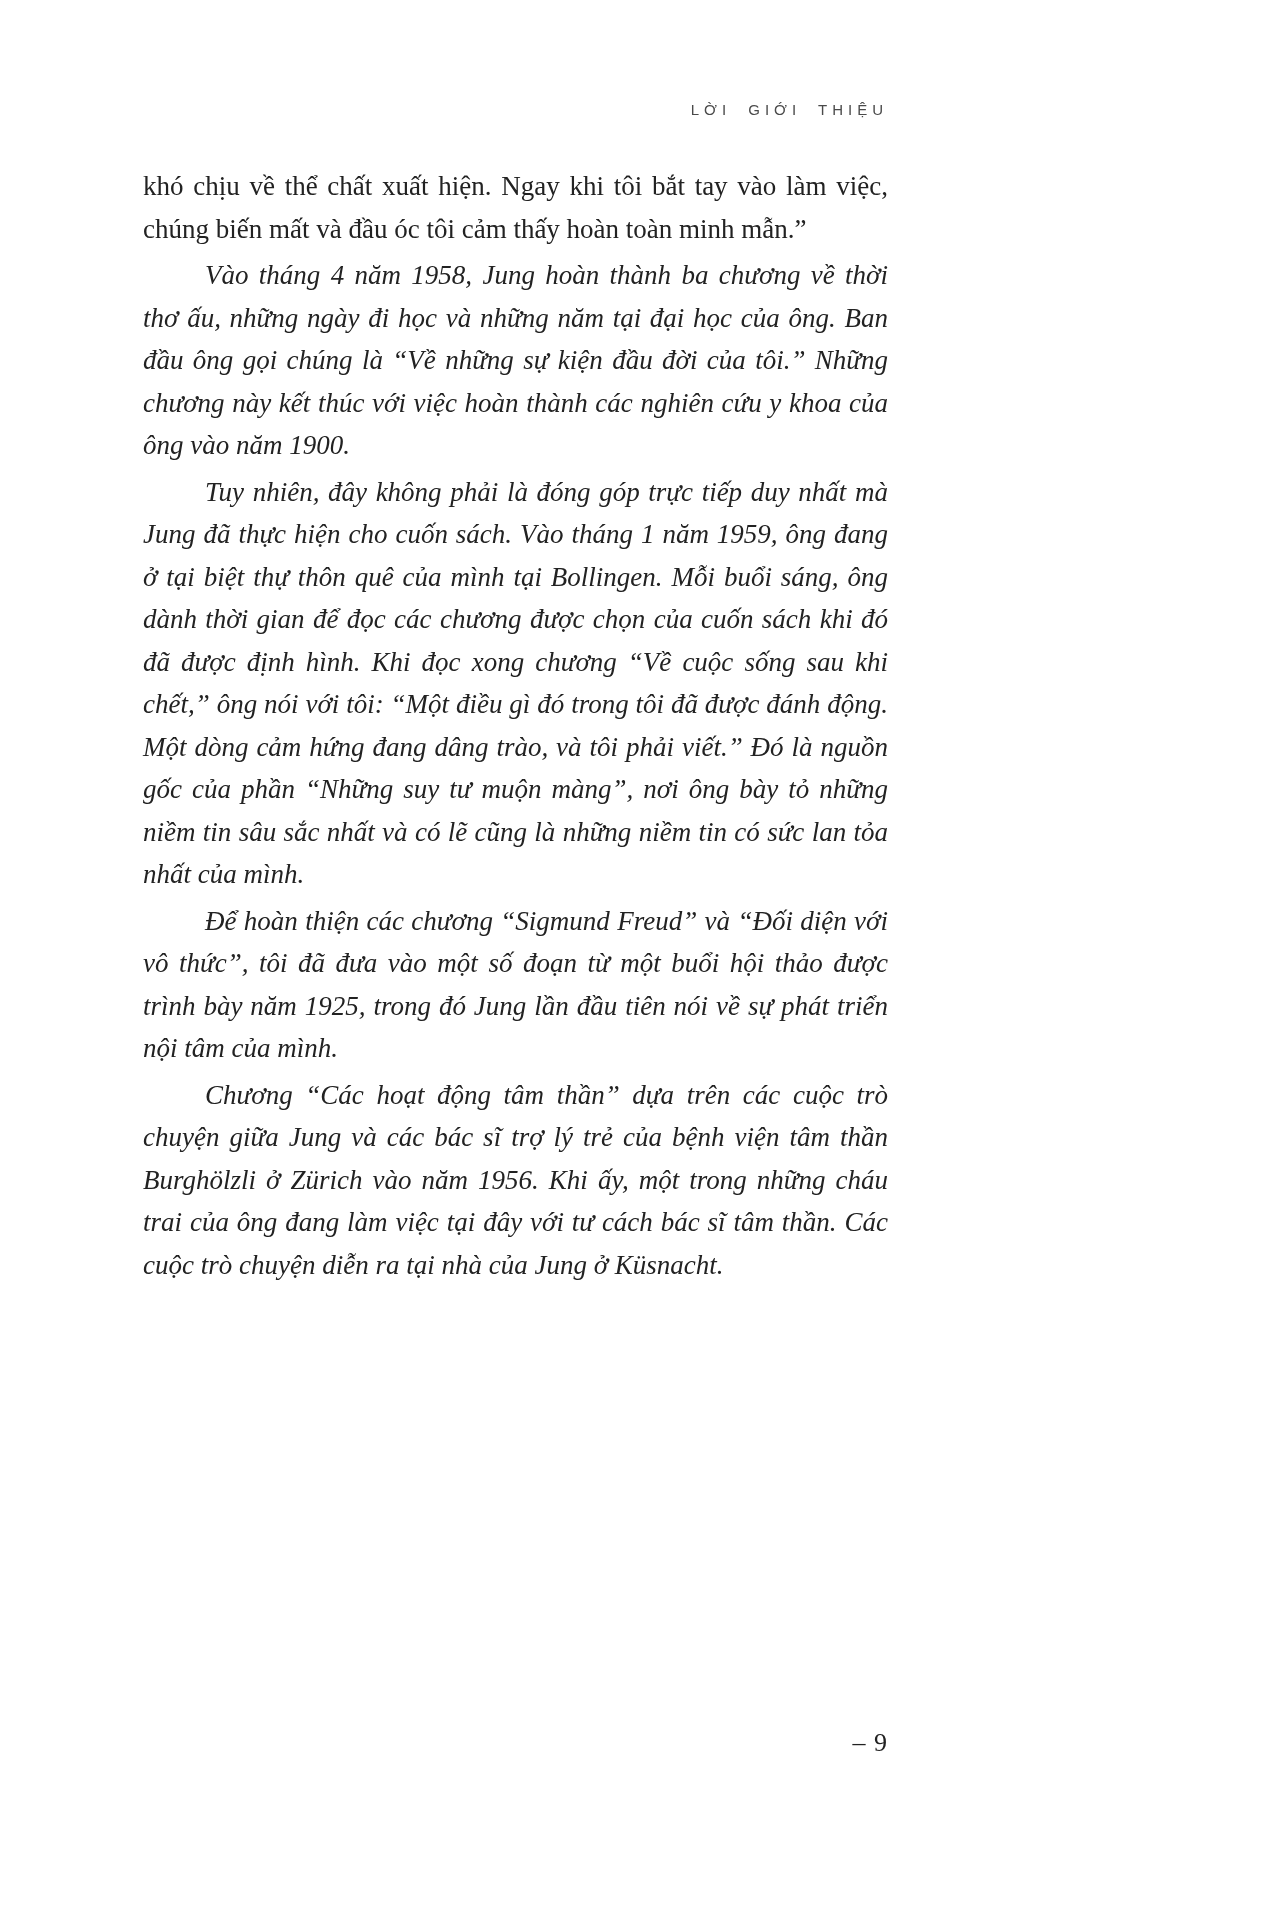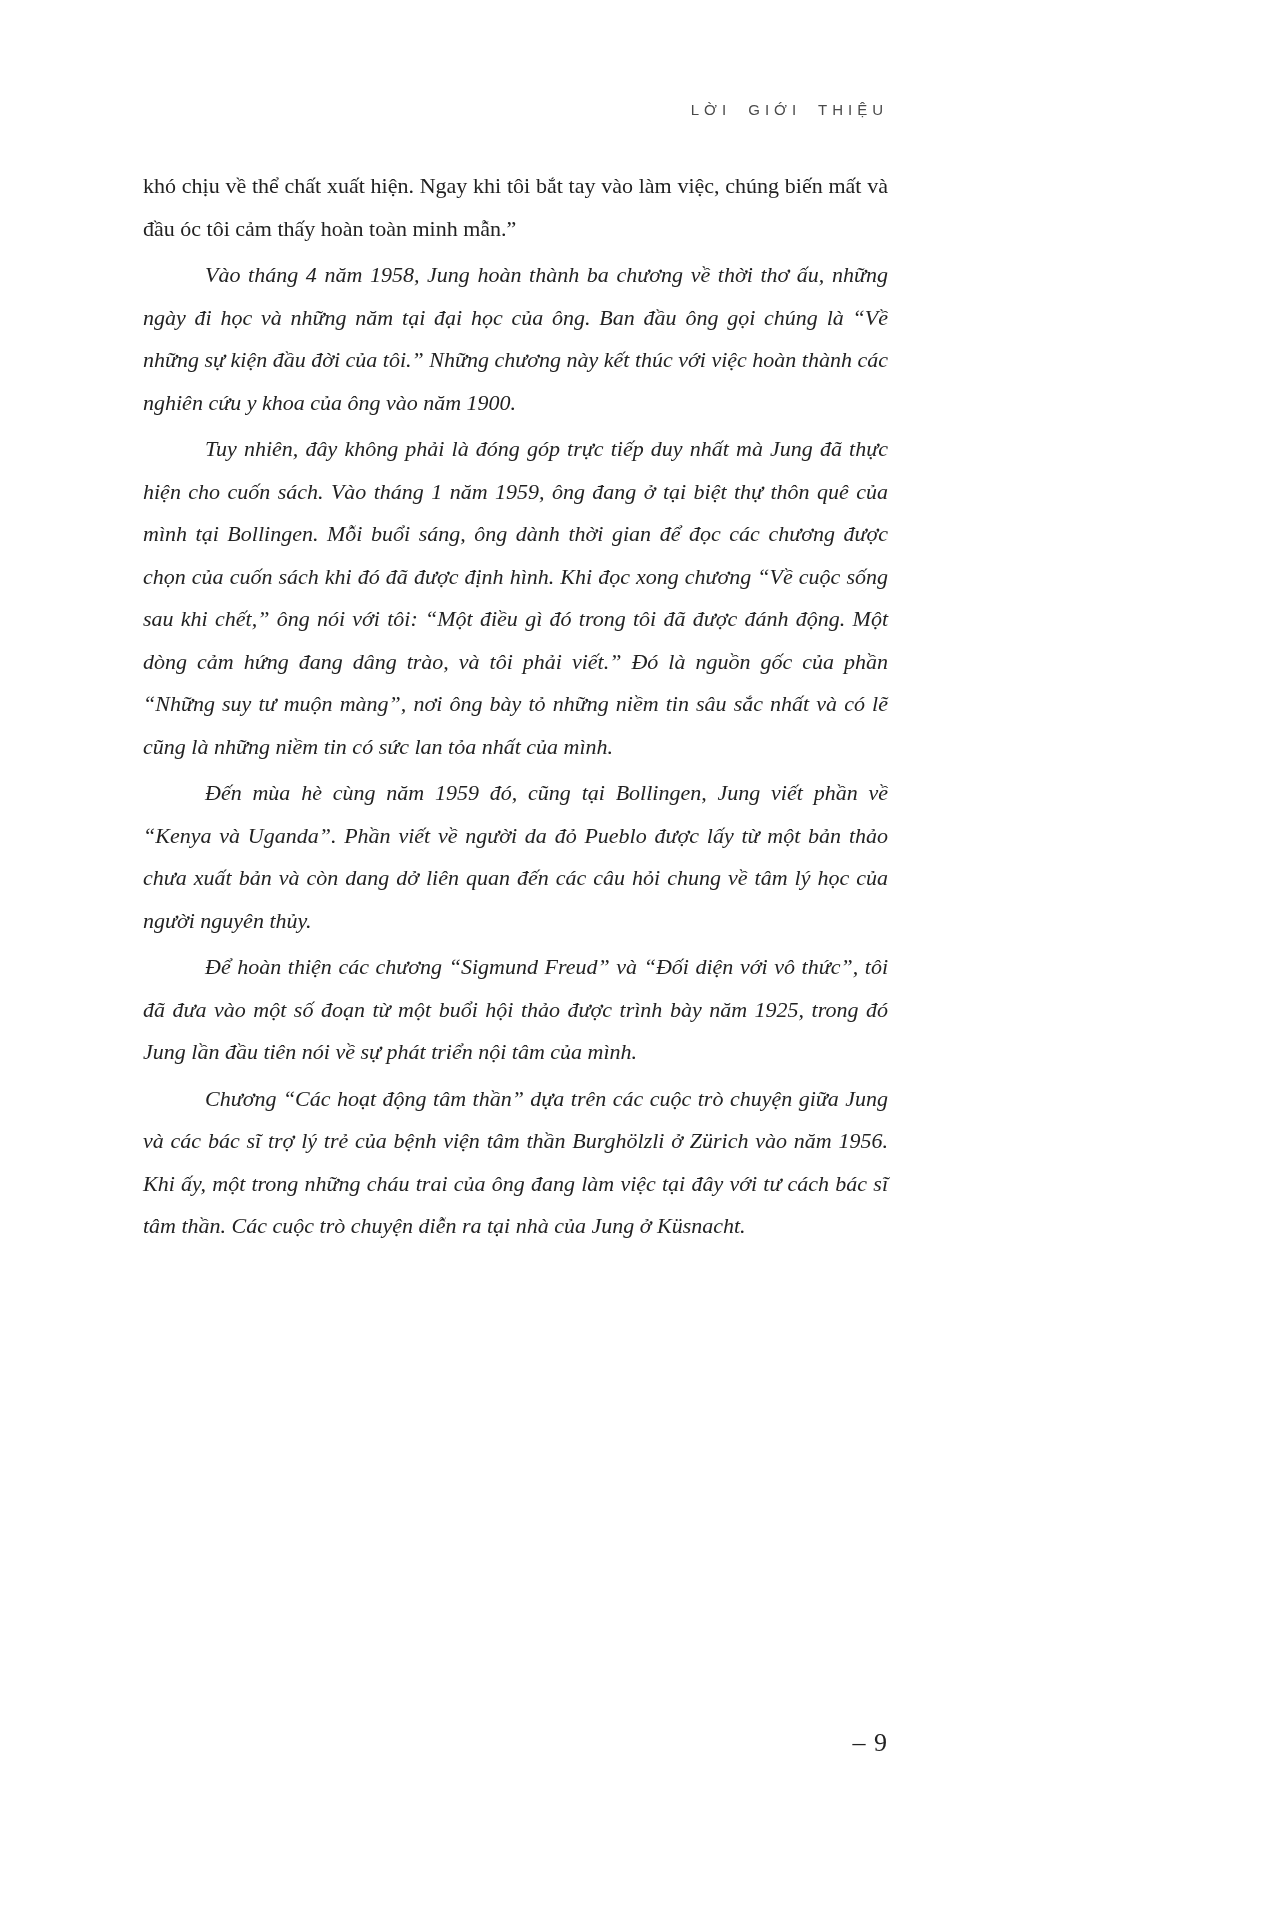--- a/index.html
+++ b/index.html
@@ -29,21 +29,21 @@
     letter-spacing: 5px;
     word-spacing: 8px;
     color: #4a4a4a;
     text-transform: uppercase;
   }
   .body-text {
     margin-top: 47px;
   }
   .body-text p.para {
     margin: 0 0 4px 0;
-    font-size: 22px;
+    font-size: 27px;
     line-height: 42.5px;
     text-align: justify;
     color: #222222;
   }
   .body-text p.para.indent {
     text-indent: 62px;
     font-style: italic;
   }
   .page-number {
     position: absolute;
@@ -57,19 +57,18 @@
 </head>
 <body>
 
 <div class="content">
   <div class="running-head">LỜI GIỚI THIỆU</div>
 
   <div class="body-text">
       <p class="para">khó chịu về thể chất xuất hiện. Ngay khi tôi bắt tay vào làm việc, chúng biến mất và đầu óc tôi cảm thấy hoàn toàn minh mẫn.”</p>
       <p class="para indent">Vào tháng 4 năm 1958, Jung hoàn thành ba chương về thời thơ ấu, những ngày đi học và những năm tại đại học của ông. Ban đầu ông gọi chúng là “Về những sự kiện đầu đời của tôi.” Những chương này kết thúc với việc hoàn thành các nghiên cứu y khoa của ông vào năm 1900.</p>
       <p class="para indent">Tuy nhiên, đây không phải là đóng góp trực tiếp duy nhất mà Jung đã thực hiện cho cuốn sách. Vào tháng 1 năm 1959, ông đang ở tại biệt thự thôn quê của mình tại Bollingen. Mỗi buổi sáng, ông dành thời gian để đọc các chương được chọn của cuốn sách khi đó đã được định hình. Khi đọc xong chương “Về cuộc sống sau khi chết,” ông nói với tôi: “Một điều gì đó trong tôi đã được đánh động. Một dòng cảm hứng đang dâng trào, và tôi phải viết.” Đó là nguồn gốc của phần “Những suy tư muộn màng”, nơi ông bày tỏ những niềm tin sâu sắc nhất và có lẽ cũng là những niềm tin có sức lan tỏa nhất của mình.</p>
-      <p class="para indent">Đến mùa hè cùng năm 1959 đó, cũng tại Bollingen, Jung viết phần về “Kenya và Uganda”. Phần viết về người da đỏ Pueblo được lấy từ một bản thảo chưa xuất bản và còn dang dở liên quan đến các câu hỏi chung về tâm lý học của người nguyên thủy.</p>
       <p class="para indent">Để hoàn thiện các chương “Sigmund Freud” và “Đối diện với vô thức”, tôi đã đưa vào một số đoạn từ một buổi hội thảo được trình bày năm 1925, trong đó Jung lần đầu tiên nói về sự phát triển nội tâm của mình.</p>
       <p class="para indent">Chương “Các hoạt động tâm thần” dựa trên các cuộc trò chuyện giữa Jung và các bác sĩ trợ lý trẻ của bệnh viện tâm thần Burghölzli ở Zürich vào năm 1956. Khi ấy, một trong những cháu trai của ông đang làm việc tại đây với tư cách bác sĩ tâm thần. Các cuộc trò chuyện diễn ra tại nhà của Jung ở Küsnacht.</p>
     </div>
 
   <div class="page-number">– 9</div>
 </div>
 
 </body></html>

